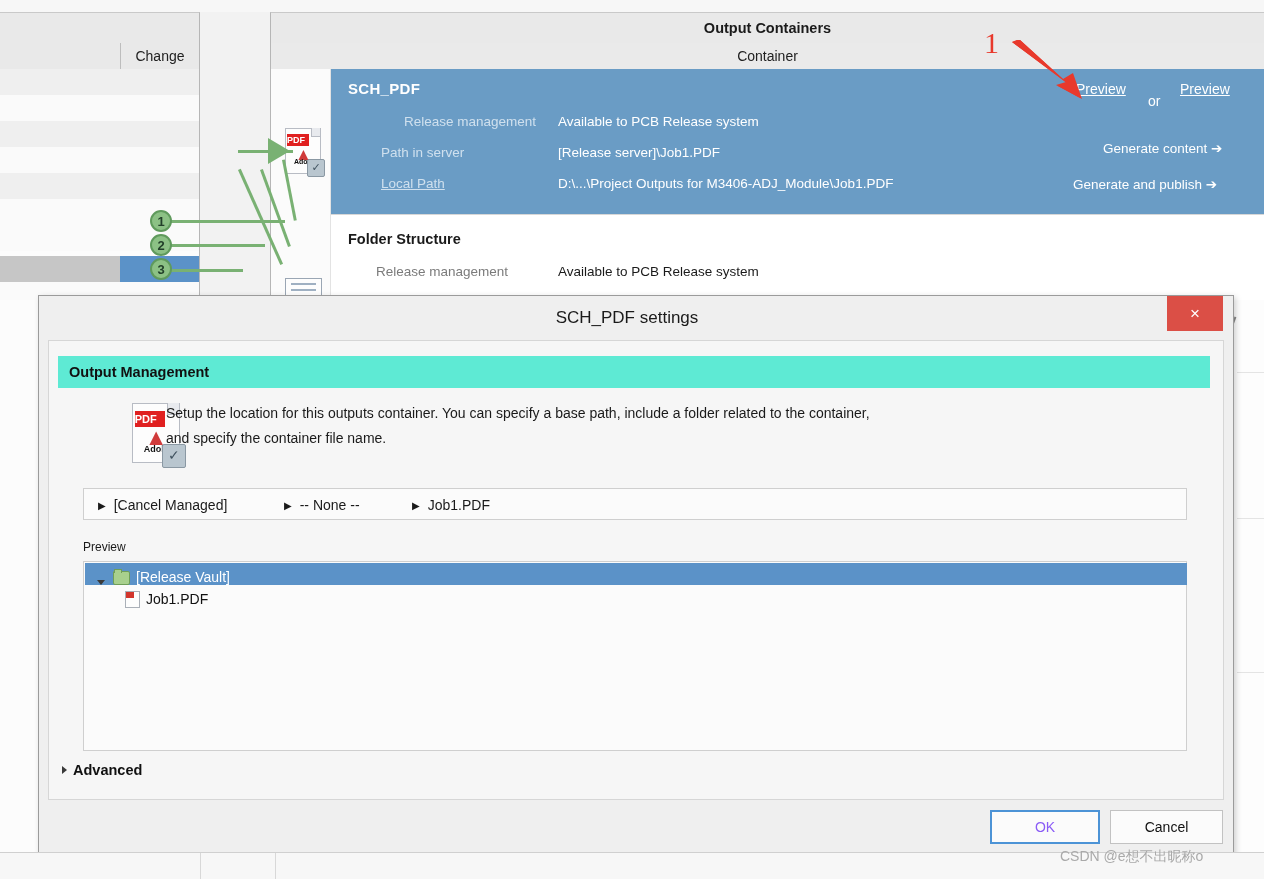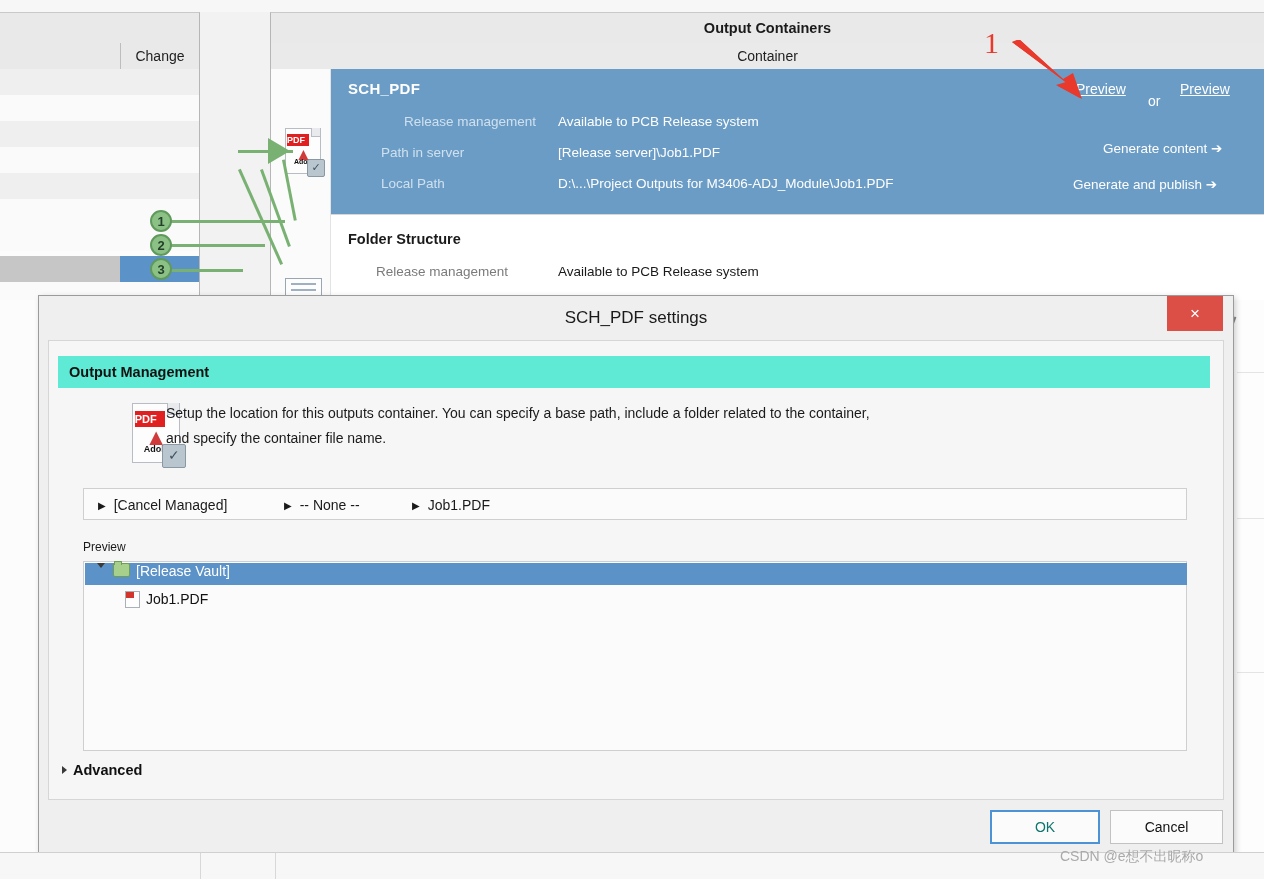--- a/index.html
+++ b/index.html
@@ -41,21 +41,21 @@
 
   
   #sch-card{left:331px;top:69px;width:933px;height:145px;background:#6a9cc5;}
   #sch-name{left:348px;top:80px;font-weight:bold;font-size:15px;color:#ffffff;letter-spacing:.3px;}
   .blue-lbl{color:#cfe0ee;font-size:13.5px;}
   .blue-val{color:#ffffff;font-size:13.5px;}
   #lbl-rm{left:404px;top:114px;}
   #val-rm{left:558px;top:114px;}
   #lbl-ps{left:381px;top:145px;}
   #val-ps{left:558px;top:145px;}
-  #lbl-lp{left:381px;top:176px;}
+  #lbl-lp{left:381px;top:176px;text-decoration:underline;}
   #val-lp{left:558px;top:176px;}
 
   .blue-link{color:#ffffff;text-decoration:underline;font-size:14px;cursor:pointer;}
   #lnk-change{left:1076px;top:81px;}
   #lnk-or{left:1148px;top:81px;color:#ffffff;font-size:14px;text-decoration:none;margin-top:12px;}
   #lnk-remove{left:1180px;top:81px;}
   #gen-content{left:1103px;top:140px;color:#ffffff;font-size:13.5px;cursor:pointer;}
   #gen-publish{left:1073px;top:176px;color:#ffffff;font-size:13.5px;cursor:pointer;}
 
   
@@ -92,52 +92,52 @@
     box-sizing:border-box;color:#23402a;font-size:13px;font-weight:bold;
     display:flex;align-items:center;justify-content:center;}
   .gline{background:#79b173;}
 
   
   .rednum{color:#e8392c;font-family:"Liberation Serif",serif;font-size:30px;font-weight:normal;}
 
   
   #dlg{left:38px;top:295px;width:1196px;height:565px;background:#efefef;
     border:1px solid #9b9b9b;box-shadow:2px 2px 6px rgba(0,0,0,.18);box-sizing:border-box;}
-  #dlg-title{left:39px;top:296px;width:1194px;height:44px;
+  #dlg-title{left:30px;top:296px;width:1194px;height:44px;
     display:flex;align-items:center;justify-content:center;font-size:17px;color:#1a1a1a;}
   #dlg-close{left:1167px;top:296px;width:56px;height:35px;background:#db4f46;color:#fff;
     display:flex;align-items:center;justify-content:center;font-size:17px;cursor:pointer;}
   #dlg-body{left:48px;top:340px;width:1176px;height:460px;background:#f6f6f6;border:1px solid #d6d6d6;box-sizing:border-box;}
 
   #grp-hdr{left:58px;top:356px;width:1152px;height:32px;background:#5eead4;display:flex;align-items:center;}
   #grp-hdr span{margin-left:11px;font-weight:bold;font-size:14.5px;color:#111;}
 
   #desc1{left:166px;top:405px;font-size:14px;color:#1a1a1a;}
   #desc2{left:166px;top:430px;font-size:14px;color:#1a1a1a;}
 
   #pathbar{left:83px;top:488px;width:1104px;height:32px;background:#fbfbfb;border:1px solid #cfcfcf;box-sizing:border-box;}
   .pb-seg{position:absolute;top:0;height:32px;display:flex;align-items:center;font-size:14px;color:#1a1a1a;cursor:pointer;}
   .pb-arrow{color:#1a1a1a;font-size:10px;margin-right:8px;}
 
   #preview-lbl{left:83px;top:540px;font-size:12px;color:#1a1a1a;}
   #tree{left:83px;top:561px;width:1104px;height:190px;background:#fbfbfb;border:1px solid #cfcfcf;box-sizing:border-box;}
-  #tree-sel{position:absolute;left:1px;top:1px;width:1102px;height:22px;background:#5b92c8;display:flex;align-items:flex-start;}
+  #tree-sel{position:absolute;left:1px;top:1px;width:1102px;height:22px;background:#5b92c8;display:flex;align-items:flex-end;}
   #tree-child{position:absolute;left:1px;top:26px;height:22px;display:flex;align-items:center;padding-left:40px;}
   .tri{width:0;height:0;border-left:5px solid #3a3a3a;border-top:4px solid transparent;border-bottom:4px solid transparent;}
   .tri-open{width:0;height:0;border-top:5px solid #3a3a3a;border-left:4px solid transparent;border-right:4px solid transparent;}
   .folder-ico{width:15px;height:12px;background:#a8d08d;border:1px solid #6f9e58;border-radius:1px 2px 2px 2px;position:relative;}
   .folder-ico::before{content:"";position:absolute;left:0;top:-3px;width:6px;height:3px;background:#a8d08d;border:1px solid #6f9e58;border-bottom:none;border-radius:1px 1px 0 0;}
   .pdfmini{width:13px;height:15px;background:#fdfdfd;border:1px solid #aab0b8;position:relative;}
   .pdfmini::after{content:"";position:absolute;left:0;top:0;width:8px;height:6px;background:#d2352c;}
 
   #advanced{left:62px;top:762px;display:flex;align-items:center;font-weight:bold;font-size:14.5px;color:#111;cursor:pointer;}
   #advanced .tri{margin-right:6px;}
 
   #btn-ok{left:990px;top:810px;width:110px;height:34px;background:#fbfbfb;border:2px solid #4c93d6;
-    box-sizing:border-box;font-size:14px;color:#0f766e;cursor:pointer;font-family:"Liberation Sans",sans-serif;}
+    box-sizing:border-box;font-size:14px;color:#8b5cf6;cursor:pointer;font-family:"Liberation Sans",sans-serif;}
   #btn-cancel{left:1110px;top:810px;width:113px;height:34px;background:#fbfbfb;border:1px solid #c2c2c2;
     box-sizing:border-box;font-size:14px;color:#111;cursor:pointer;font-family:"Liberation Sans",sans-serif;}
 
   
   #wm{left:1060px;top:848px;font-size:14px;color:#a9a9a9;white-space:nowrap;}
 </style>
 </head>
 <body>
 
 

